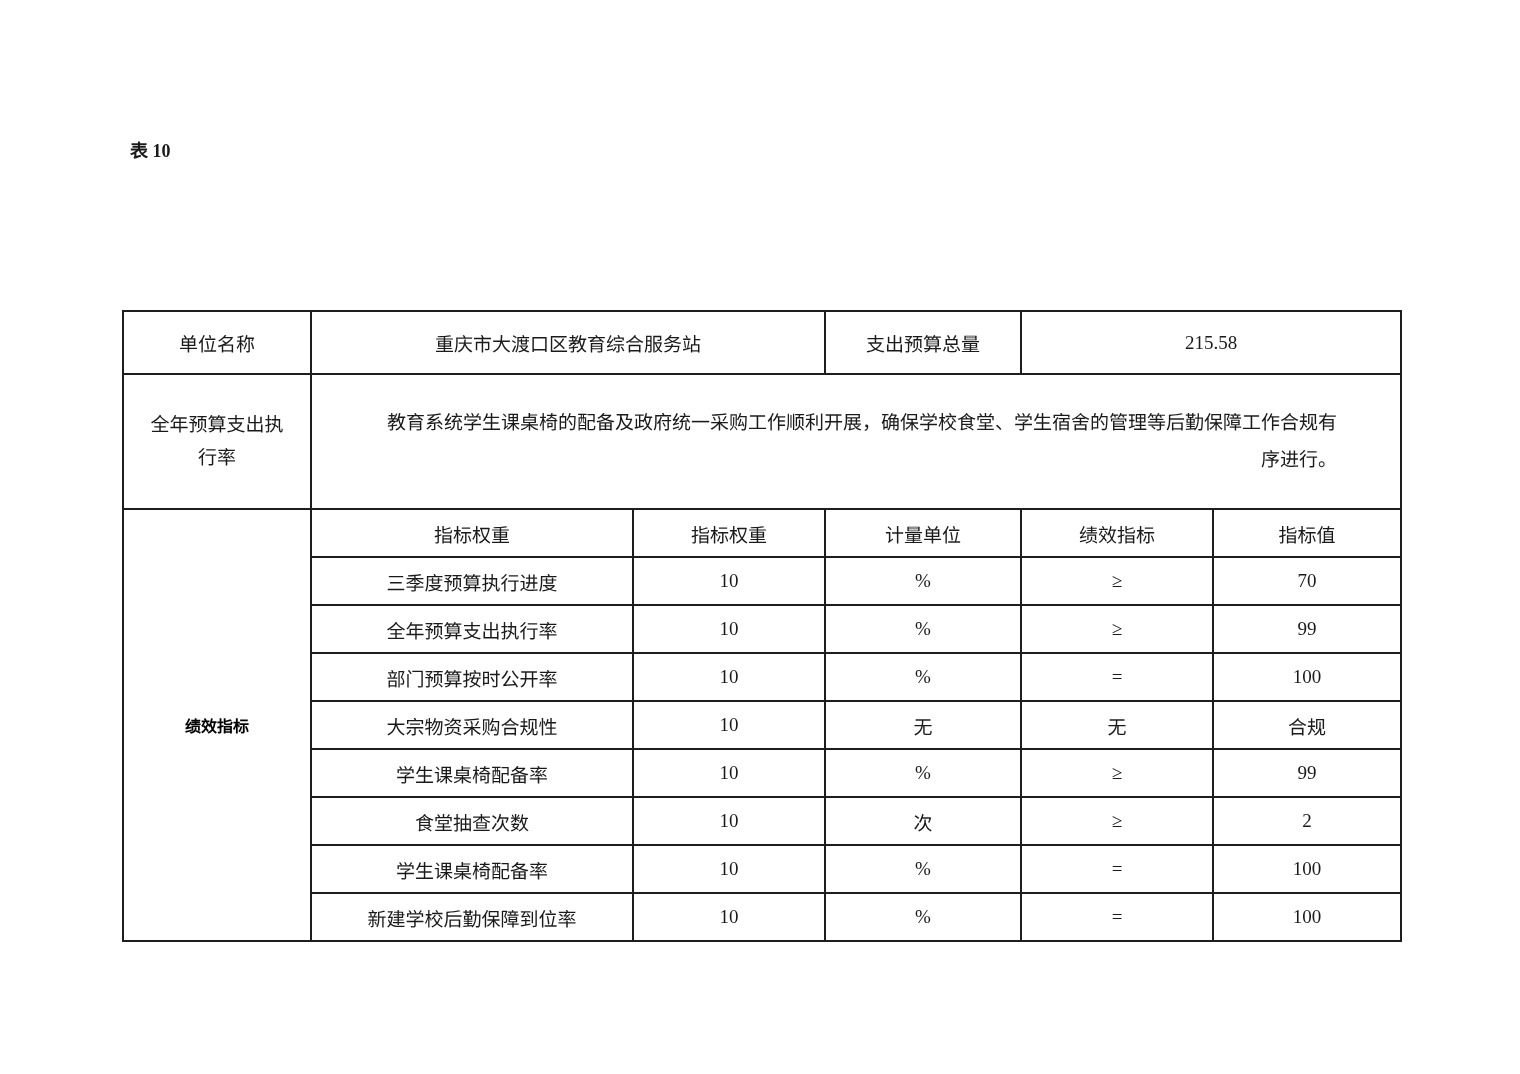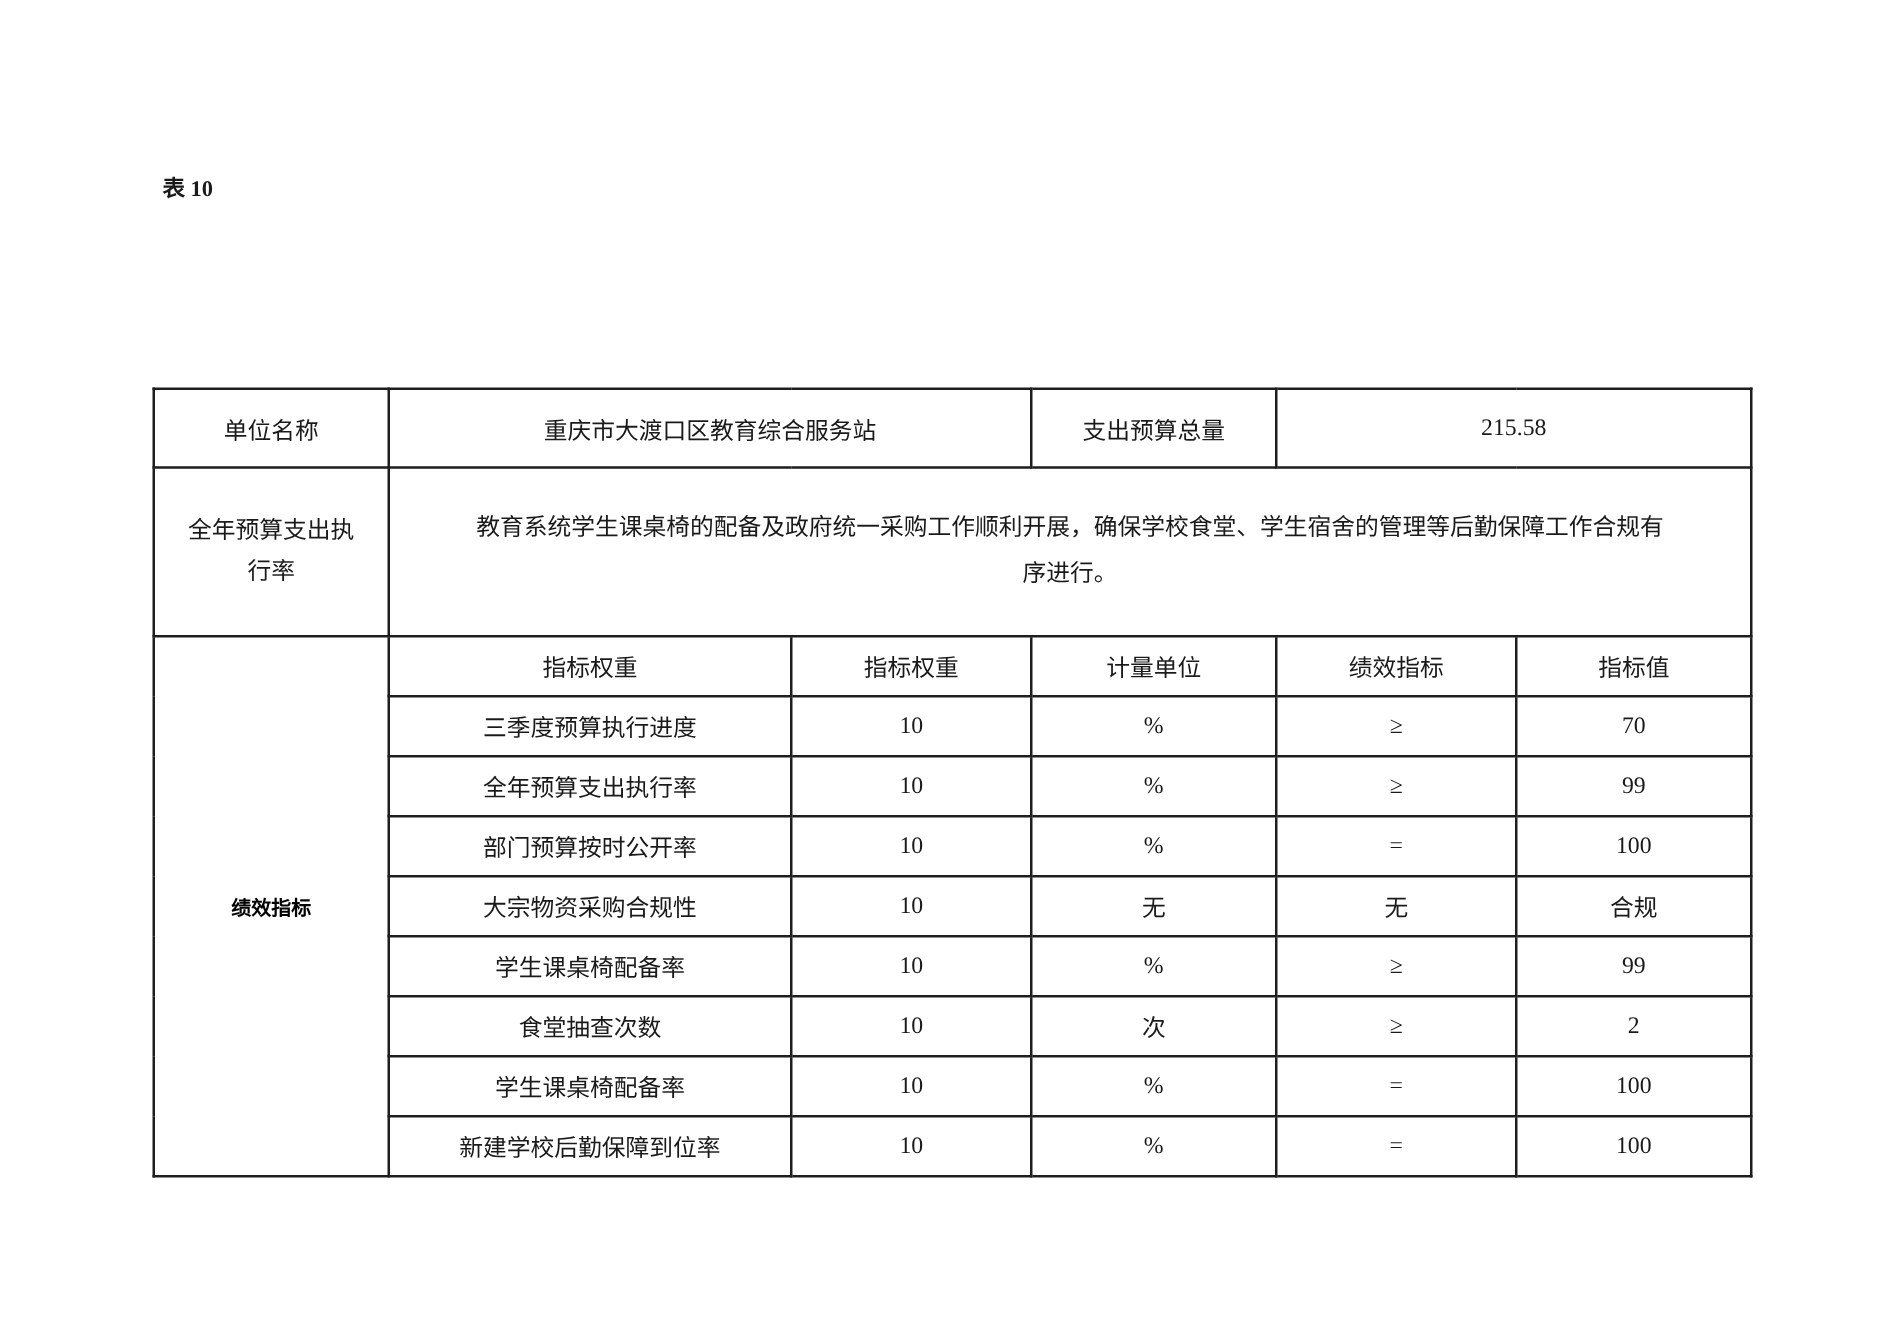--- a/index.html
+++ b/index.html
@@ -75,21 +75,21 @@
   .goal-label-wrap {
     display: inline-block;
     width: 140px;
     line-height: 1.7;
     text-align: center;
   }
   .goal-text-wrap {
     display: inline-block;
     width: 962px;
     line-height: 1.9;
-    text-align: center;
+    text-align: right;
   }
   td.section-cell {
     font-family: Liberation Serif, serif;
     font-weight: 700;
     font-size: 16px;
     color: #000000;
   }
 </style>
 </head>
 <body>

